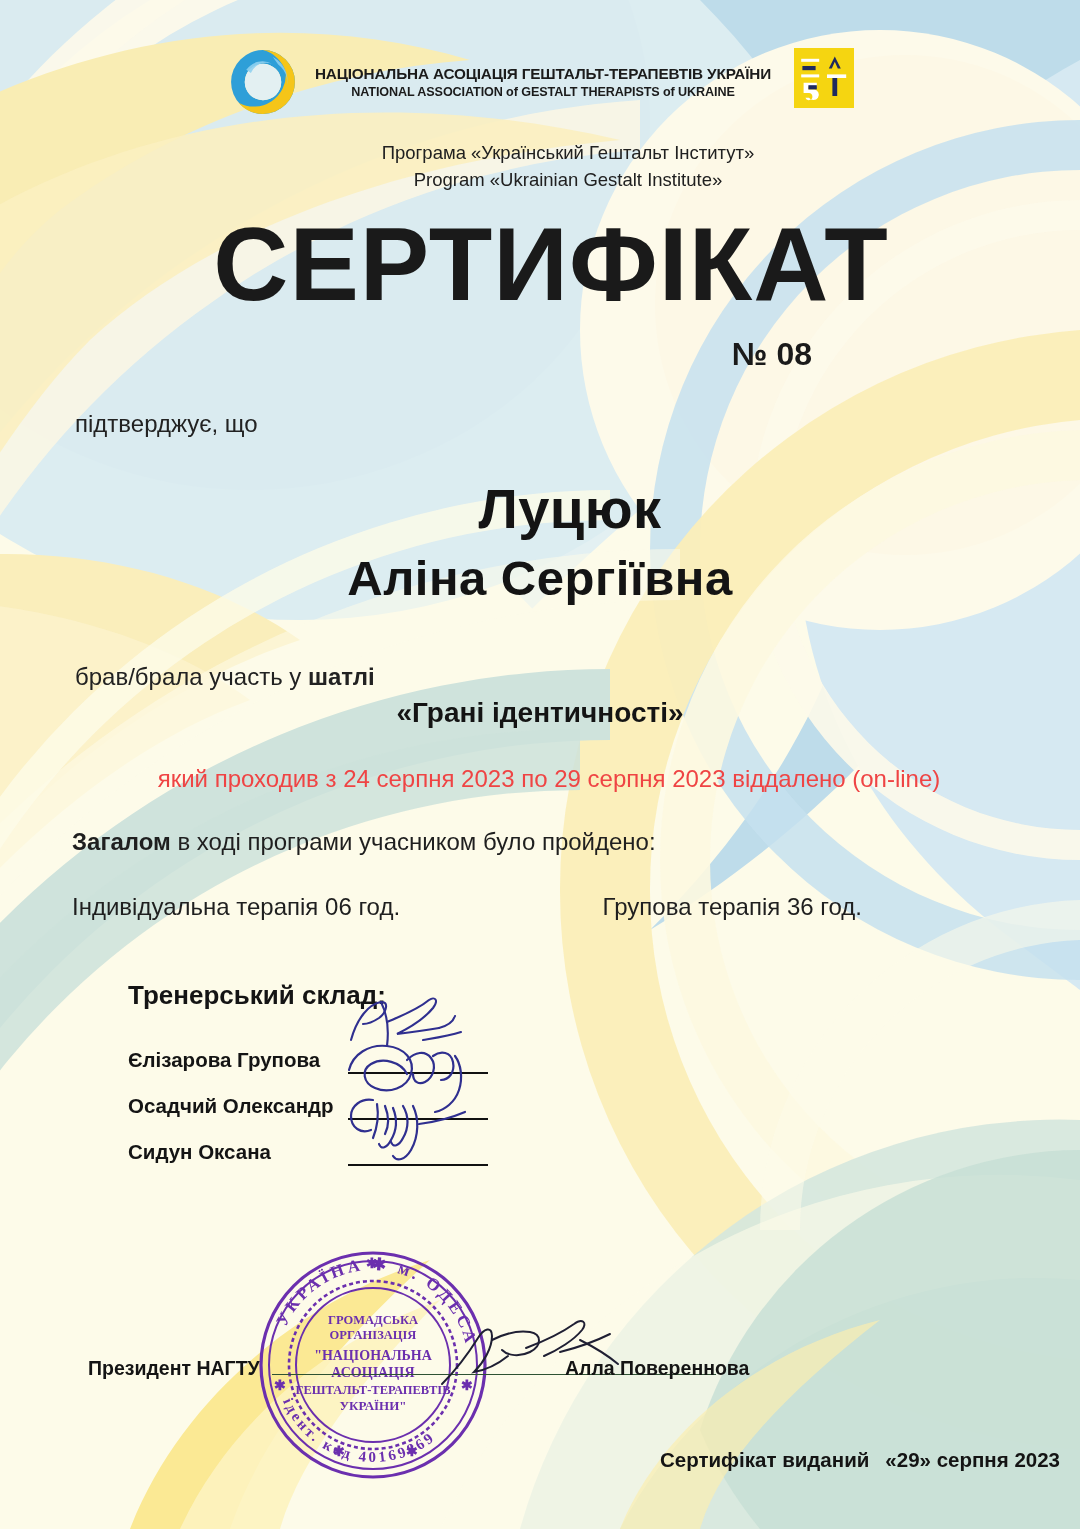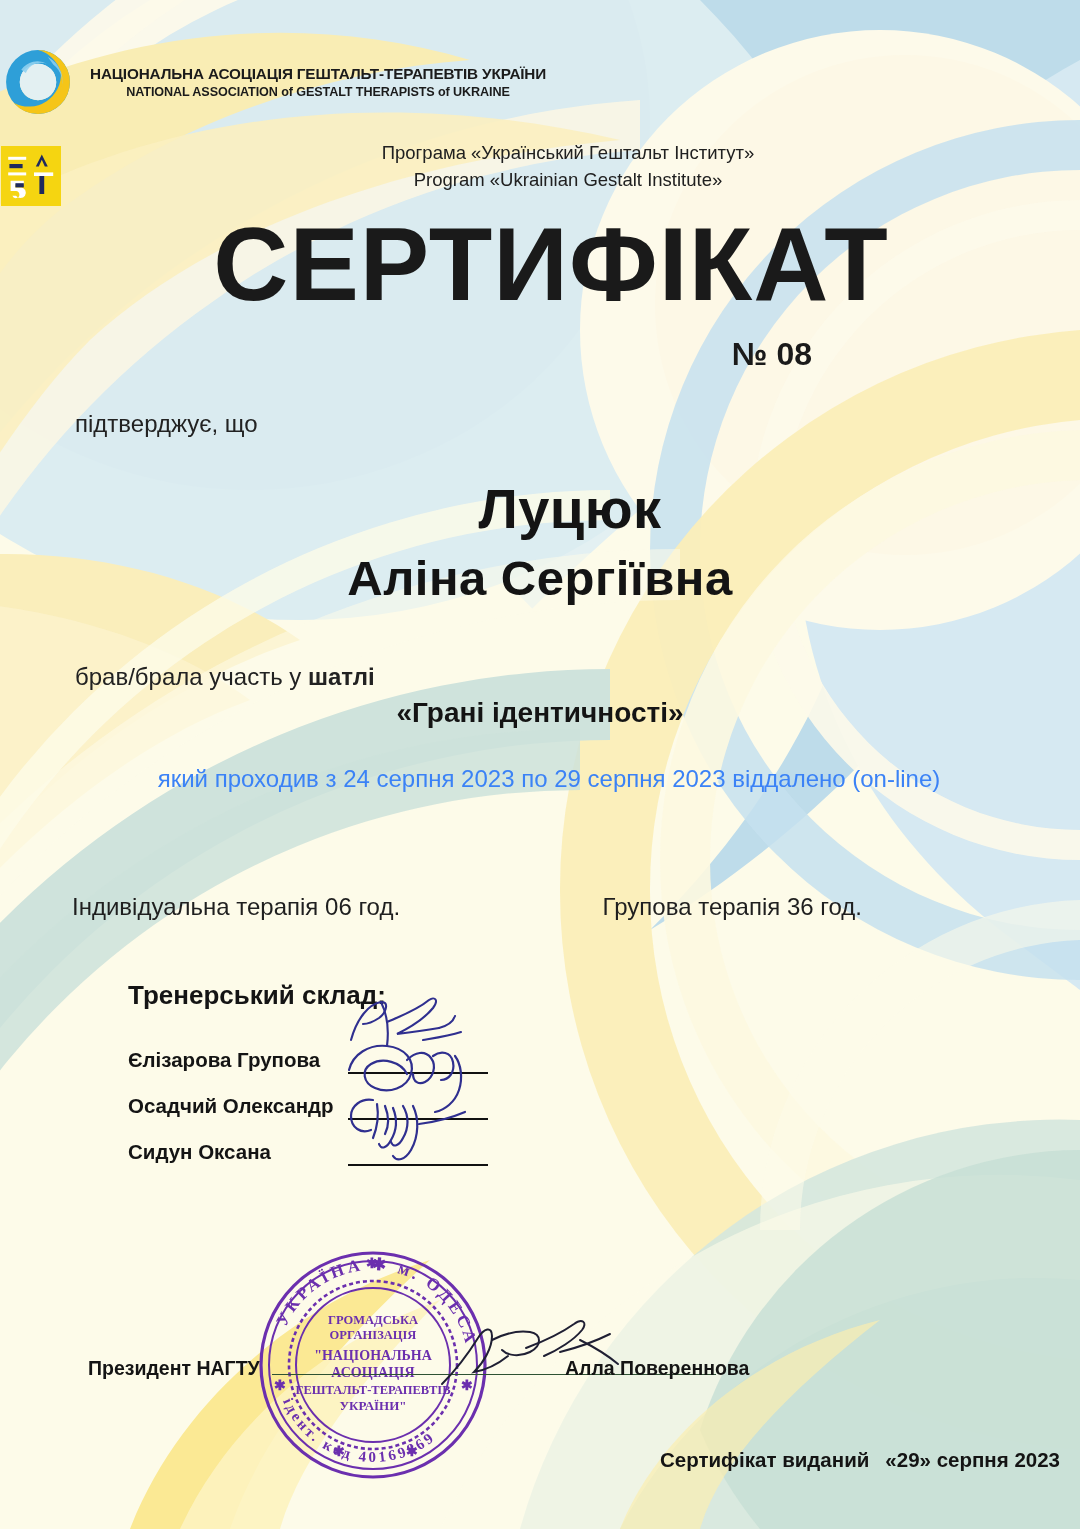--- a/index.html
+++ b/index.html
@@ -29,21 +29,20 @@
   
   .header {
     position: absolute;
     top: 44px;
     left: 0;
     width: 100%;
     display: flex;
     justify-content: center;
     align-items: flex-start;
     gap: 22px;
-    flex-direction: column;
   }
   .org-block { display: flex; align-items: center; gap: 14px; }
   .org-logo { width: 76px; height: 76px; flex: none; }
   .org-text { line-height: 1.12; }
   .org-title-ua {
     font-size: 15.3px;
     font-weight: bold;
     letter-spacing: -0.15px;
     color: #1b1b1b;
     white-space: nowrap;
@@ -150,21 +149,21 @@
     padding-left: 0;
     box-sizing: border-box;
   }
   .daterange {
     position: absolute;
     top: 765px;
     left: 0;
     width: 100%;
     text-align: center;
     font-size: 24px;
-    color: #3b82f6;
+    color: #ef4444;
     padding-left: 18px;
     box-sizing: border-box;
   }
   .totalline {
     position: absolute;
     top: 828px;
     left: 72px;
     font-size: 24px;
     color: #1f1f1f;
   }
@@ -392,20 +391,23 @@
   </div>
 
   <div class="participation">
     <span>брав/брала участь у </span><b>шатлі</b>
   </div>
 
   <div class="event-title">«Грані ідентичності»</div>
 
   <div class="daterange">який проходив з 24 серпня 2023 по 29 серпня 2023 віддалено (on-line)</div>
 
+  <div class="totalline">
+    <b>Загалом</b><span> в ході програми учасником було пройдено:</span>
+  </div>
 
   <div class="hours-row">
     <span>Індивідуальна терапія  06 год.</span>
     <span>Групова терапія 36 год.</span>
   </div>
 
   <div class="trainers-heading">Тренерський склад:</div>
 
   <div class="trainers-list">
 

